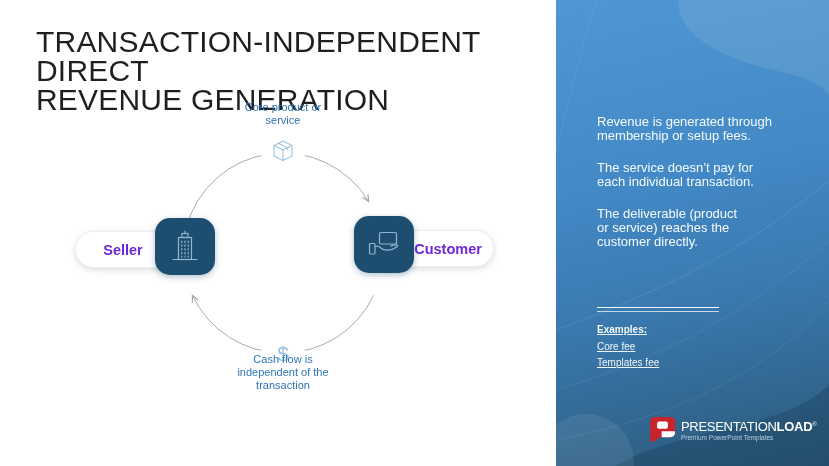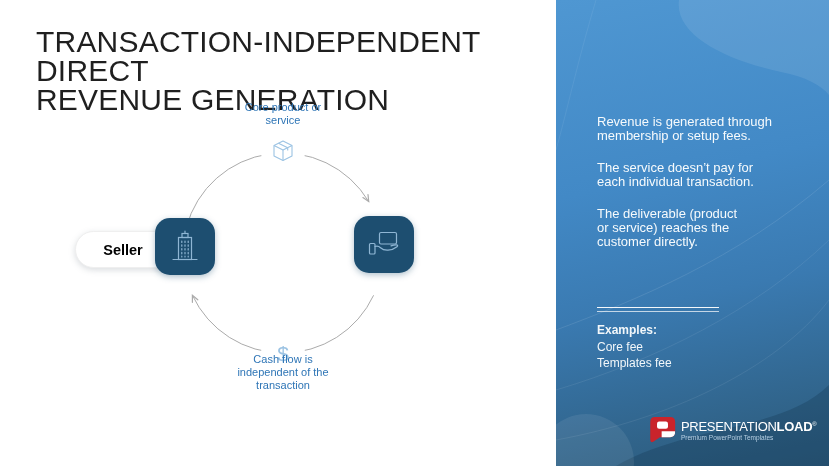--- a/index.html
+++ b/index.html
@@ -32,21 +32,21 @@
   .cycle-label{
     position:absolute;width:140px;left:213px;text-align:center;
     font-size:11px;line-height:13px;color:#2e75b6;z-index:2;
   }
   .cycle-label.top{top:101px;}
   .cycle-label.bottom{top:353px;}
   .pill{
     position:absolute;height:37px;background:#ffffff;border-radius:19px;
     border:1px solid #efefef;box-shadow:0 2px 6px rgba(120,130,140,.28);
     display:flex;align-items:center;justify-content:center;
-    font-size:14.5px;font-weight:700;color:#000000;z-index:2;box-sizing:border-box;
+    font-size:14.5px;font-weight:700;color:#6d28d9;z-index:2;box-sizing:border-box;
   }
   .pill.seller{left:75px;top:231px;width:124px;padding-right:28px;}
   .pill.customer{left:372px;top:230px;width:122px;padding-left:30px;}
   .node{
     position:absolute;width:60px;height:57px;border-radius:15px;background:#1d4e70;
     box-shadow:0 2px 6px rgba(29,78,112,.35);z-index:3;
     display:flex;align-items:center;justify-content:center;
   }
   .node.seller{left:155px;top:218px;}
   .node.customer{left:354px;top:216px;}
@@ -63,21 +63,21 @@
     letter-spacing:.5px;color:#8a8781;z-index:2;
   }
   .panel-text{position:absolute;left:41px;top:115px;width:195px;z-index:2;}
   .panel-text p{margin:0 0 18px 0;font-size:13px;line-height:14px;color:#f6fafc;}
   .separator{
     position:absolute;left:41px;top:307px;width:122px;height:3px;z-index:2;
     border-top:1px solid rgba(255,255,255,.95);
     border-bottom:1px solid rgba(255,255,255,.7);
   }
   .examples{position:absolute;left:41px;top:322px;z-index:2;
-    font-size:12px;line-height:16.5px;color:#f2f7fa;}
+    font-size:10px;line-height:16.5px;color:#f2f7fa;text-decoration:underline;}
   .examples .examples-title{font-weight:700;}
 
   
   .logo{position:absolute;left:93px;top:416px;display:flex;align-items:flex-start;z-index:2;}
   .logo-mark{width:27px;height:28px;flex:0 0 auto;}
   .logo-textcol{margin-left:5px;padding-top:2px;}
   .logo-name{font-size:13px;line-height:13px;color:#ffffff;letter-spacing:-.3px;white-space:nowrap;}
   .logo-name b{font-weight:700;}
   .logo-name sup{font-size:6px;vertical-align:super;}
   .logo-tagline{font-size:6.5px;line-height:8px;color:#b7cfe2;margin-top:1px;white-space:nowrap;}
@@ -135,20 +135,23 @@
   </div>
 
   <div class="node customer">
     <svg width="36" height="36" viewBox="0 0 36 36" aria-hidden="true">
       <g fill="none" stroke="#8fb6d4" stroke-width="1.2" stroke-linecap="round" stroke-linejoin="round">
         <rect x="13.5" y="5.5" width="17" height="11.5" rx="1.5"></rect>
         <rect x="3.5" y="16.5" width="5.5" height="10.5" rx="1"></rect>
         <path d="M9,19.5 c2.5,-0.8 4,-0.2 5.5,1.2 c2,1.9 4.5,2.6 7.5,2.4 c3.5,-0.2 6.5,-1.4 9,-3.4 c1,-0.8 0.8,-1.7 -0.6,-1.8 c-1.8,-0.1 -3.6,0.4 -5.4,1"></path>
       </g>
     </svg>
+  </div>
+  <div class="pill customer">
+    <span>Customer</span>
   </div>
 </div>
 
 <aside class="panel">
   <svg class="panel-decor" viewBox="0 0 273 466" aria-hidden="true">
     <path d="M123,0 C118,35 170,60 225,72 C250,77 265,85 273,95 L273,0 Z" fill="rgba(255,255,255,0.09)"></path>
     <path d="M60,466 C130,425 225,432 273,385 L273,466 Z" fill="rgba(12,42,68,0.25)"></path>
     <circle cx="30" cy="462" r="48" fill="rgba(255,255,255,0.08)"></circle>
     <path d="M0,330 C80,300 180,260 273,180" fill="none" stroke="rgba(255,255,255,0.10)" stroke-width="1"></path>
     <path d="M0,390 C100,360 200,310 273,240" fill="none" stroke="rgba(255,255,255,0.08)" stroke-width="1"></path>

